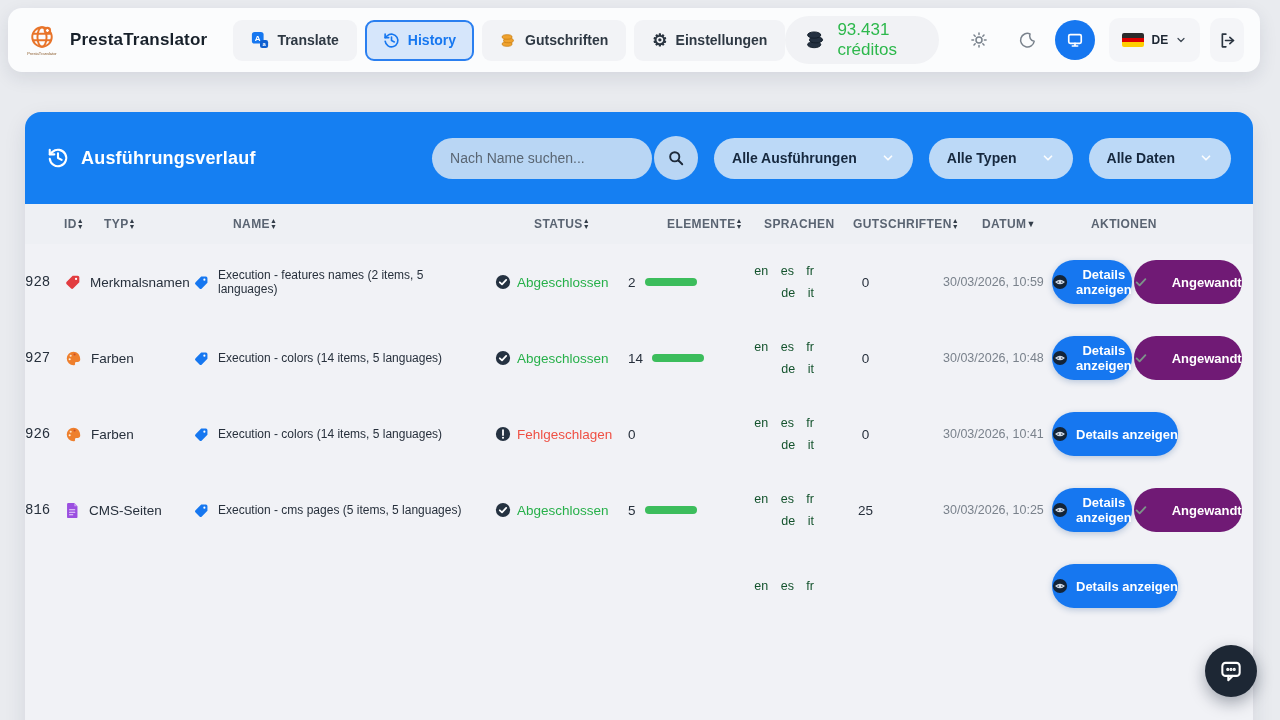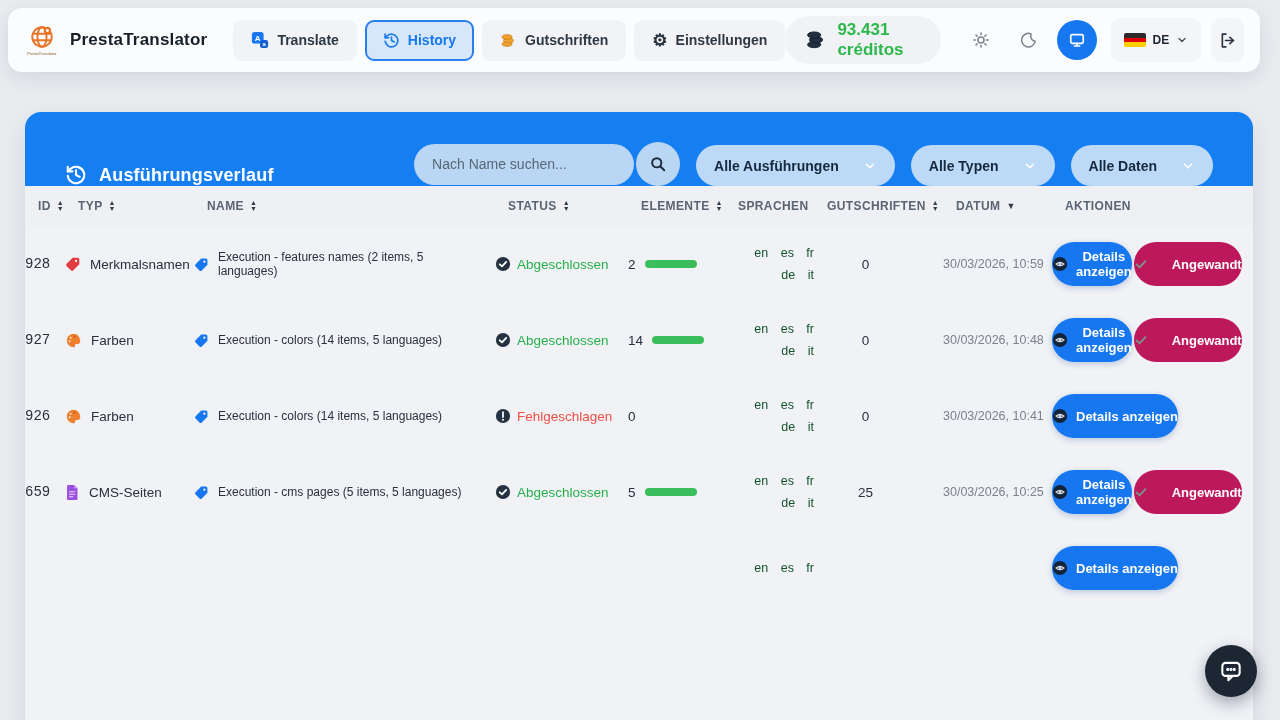--- a/index.html
+++ b/index.html
@@ -29,21 +29,21 @@
     height:41px; padding:0 16px; border-radius:9px;
     background:#f2f3f6; border:2px solid transparent;
     font-size:14px; font-weight:600; color:#2e3843; cursor:pointer;
   }
   .tab.active { background:#d6e6fb; border-color:#2a7ff0; color:#1677f0; }
   .nav-spacer { flex:1; }
   .credits-pill {
     display:flex; align-items:center; gap:10px;
     height:48px; padding:0 20px; border-radius:24px; background:#f1f2f5;
   }
-  .credits-text { font-size:17px; font-weight:700; color:#2db84c; }
+  .credits-text { font-size:17px; font-weight:400; color:#2db84c; }
   .theme-group { display:flex; align-items:center; gap:8px; margin-left:20px; }
   .icon-btn {
     width:40px; height:40px; border-radius:50%;
     display:flex; align-items:center; justify-content:center; cursor:pointer;
     background:transparent; border:none;
   }
   .icon-btn.active-theme { background:#1677f0; }
   .lang-pill {
     display:flex; align-items:center; gap:7px; margin-left:14px;
     height:44px; padding:0 13px; border-radius:10px; background:#f4f5f8;
@@ -57,22 +57,22 @@
     border:none; cursor:pointer;
   }
 
   
   .card {
     position:absolute; left:25px; width:1228px; top:112px;
     border-radius:16px 16px 0 0; overflow:hidden;
     box-shadow:0 8px 22px rgba(25,40,70,.10);
   }
   .panel-head {
-    height:74px; background:#157ff2;
-    display:flex; align-items:flex-end; padding:0 40px;
+    height:92px; background:#157ff2;
+    display:flex; align-items:center; padding:0 22px;
   }
   .panel-title-wrap { display:flex; align-items:center; gap:12px; color:#fff; }
   .panel-title { font-size:18px; font-weight:700; letter-spacing:.2px; }
   .search-wrap { margin-left:auto; display:flex; align-items:center; }
   .search-input {
     width:220px; height:41px; border:none; border-radius:21px;
     background:#b9d6f4; padding:0 18px; font-size:14px;
     font-family:"Liberation Sans", sans-serif; color:#24313f; outline:none;
   }
   .search-input::placeholder { color:#5a6673; }
@@ -88,23 +88,23 @@
   }
 
   
   .grid {
     display:grid;
     grid-template-columns:40px 129px 301px 133px 97px 89px 129px 109px 1fr;
     align-items:center; padding-left:13px;
   }
   .thead { height:40px; background:#eef0f4; }
   .th {
-    display:flex; align-items:center; gap:6px;
+    display:flex; align-items:center; 
     font-size:12px; font-weight:600; color:#5a6472;
-    letter-spacing:.4px; text-transform:uppercase; cursor:pointer;
+    letter-spacing:.4px; text-transform:uppercase; cursor:pointer;margin-left:26px;
   }
   .sort-ud { display:flex; flex-direction:column; font-size:7px; line-height:6px; color:#333d49; }
   .sort-d { font-size:9px; color:#333d49; }
   .tbody { background:#f1f2f6; padding-bottom:140px; }
   .row { padding:16px 0; }
   .cell-id { font-size:14px; color:#27303c;font-family:Liberation Mono, monospace; }
   .cell-type { display:flex; align-items:center; gap:9px; font-size:13.5px; color:#27303c; }
   .cell-name { display:flex; align-items:center; gap:9px; font-size:12px; color:#27303c; padding-right:14px; }
   .cell-status { display:flex; align-items:center; gap:6px; font-size:13.5px; font-weight:500; }
   .status-label.success { color:#27b04a; }
@@ -114,21 +114,21 @@
   .cell-langs { font-size:12.5px; color:#14532d; line-height:22px; word-spacing:9px;text-align:right; }
   .cell-credits { font-size:13.5px; color:#27303c; text-align:center; padding-right:26px; }
   .cell-date { font-size:12.5px; color:#7a828c; }
   .cell-actions { display:flex; gap:2px; width:185px; }
   .btn {
     height:44px; border-radius:22px; border:none; cursor:pointer;
     display:flex; align-items:center; justify-content:center; gap:8px;
     font-family:"Liberation Sans", sans-serif; font-size:13px; font-weight:700; color:#fff;
   }
   .btn-details { background:#1677f0; box-shadow:0 2px 6px rgba(20,70,140,.25); }
-  .btn-applied { background:#be185d;gap:24px; }
+  .btn-applied { background:#701a75;gap:24px; }
 
   
   .chat-fab {
     position:absolute; right:23px; bottom:23px; width:52px; height:52px;
     border-radius:50%; background:#1d2734; border:none; cursor:pointer;
     display:flex; align-items:center; justify-content:center;
     box-shadow:0 6px 16px rgba(10,20,40,.35);
   }
 </style>
 </head>
@@ -571,21 +571,21 @@
             <circle cx="9" cy="9" r="1.6" fill="#cfd8e4"></circle>
           </svg>
         </span>
         <span>Details anzeigen</span>
       </button>
 
     </div>
   </div>
 
   <div class="grid row">
-    <div class="cell-id">659</div>
+    <div class="cell-id">816</div>
 
     <div class="cell-type">
 
       <span>
         <svg width="15" height="17" viewBox="0 0 20 24">
           <path d="M4 1.5h8.5L17 6v15a1.7 1.7 0 0 1-1.7 1.7H4A1.7 1.7 0 0 1 2.3 21V3.2A1.7 1.7 0 0 1 4 1.5Z" fill="#9b4fe0"></path>
           <path d="M12.5 1.5 17 6h-4.5Z" fill="#c79af0"></path>
           <path d="M5.8 11h7.4M5.8 14.5h7.4M5.8 18h4.6" stroke="#ecd9fb" stroke-width="1.5" stroke-linecap="round"></path>
         </svg>
       </span>

